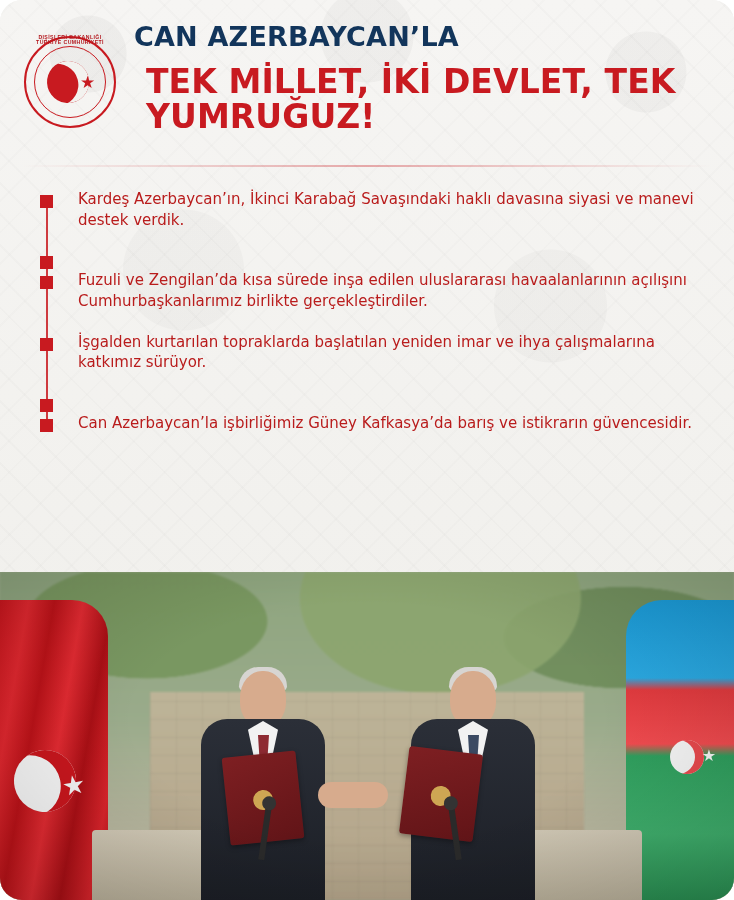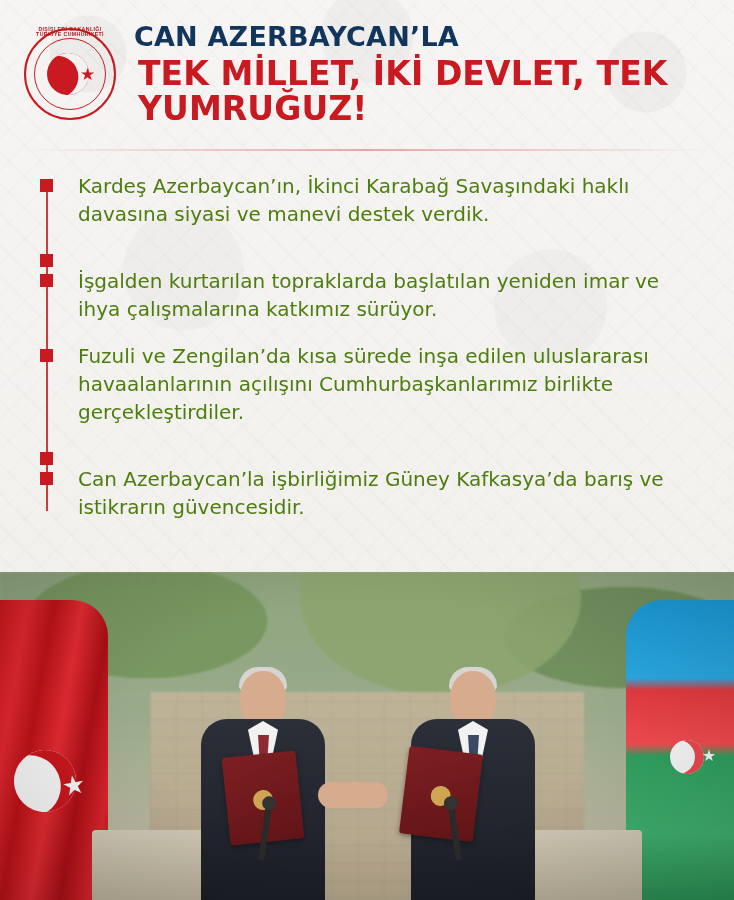--- a/index.html
+++ b/index.html
@@ -9,20 +9,21 @@
   }
   body {
     font-family: "Liberation Sans", sans-serif;
   }
   .poster {
     position: relative;
     width: 734px;
     height: 900px;
     overflow: hidden;
     background: #f3f2ef;
+    border-radius: 22px;
   }
   
   .bg-pattern {
     position: absolute;
     inset: 0;
     background:
       radial-gradient(circle at 12% 6%, rgba(0,0,0,0.035) 0 38px, transparent 39px),
       radial-gradient(circle at 50% 4%, rgba(0,0,0,0.03) 0 46px, transparent 47px),
       radial-gradient(circle at 88% 8%, rgba(0,0,0,0.03) 0 40px, transparent 41px),
       radial-gradient(circle at 25% 30%, rgba(0,0,0,0.022) 0 60px, transparent 61px),
@@ -122,21 +123,21 @@
     line-height: 1.1;
     margin: 0 0 4px 0;
     font-family: "DejaVu Sans", sans-serif;
   }
   .title-2 {
     font-size: 33px;
     font-weight: bold;
     color: #c81a20;
     letter-spacing: 0.1px;
     line-height: 1.08;
-    margin: 4px;
+    margin: 12px;
     font-family: "DejaVu Sans", sans-serif;
   }
 
   .header-rule {
     position: relative;
     height: 2px;
     margin: 8px 22px 0 22px;
     background: linear-gradient(90deg, rgba(200,26,32,0.0), rgba(200,26,32,0.35), rgba(200,26,32,0.0));
   }
 
@@ -168,23 +169,23 @@
   .bullet-marker {
     position: absolute;
     left: 6px;
     top: 6px;
     width: 13px;
     height: 13px;
     background: #c81a20;
   }
   .bullet-text {
     margin: 0;
-    font-size: 20px;
+    font-size: 15px;
     line-height: 1.38;
-    color: #4d7c0f;
+    color: #b91c1c;
     font-family: "DejaVu Sans", sans-serif;
   }
 
   
   .photo {
     position: absolute;
     left: 0;
     right: 0;
     bottom: 0;
     height: 328px;
@@ -447,25 +448,25 @@
     <ul class="bullet-list">
       <li class="bullet-item">
         <span class="bullet-marker"></span>
         <p class="bullet-text">Kardeş Azerbaycan’ın, İkinci Karabağ Savaşındaki haklı davasına siyasi ve manevi destek verdik.</p>
       </li>
       <li class="bullet-item">
         <span class="bullet-marker"></span>
       </li>
       <li class="bullet-item">
         <span class="bullet-marker"></span>
-        <p class="bullet-text">İşgalden kurtarılan topraklarda başlatılan yeniden imar ve ihya çalışmalarına katkımız sürüyor.</p>
+        <p class="bullet-text">Fuzuli ve Zengilan’da kısa sürede inşa edilen uluslararası havaalanlarının açılışını Cumhurbaşkanlarımız birlikte gerçekleştirdiler.</p>
       </li>
       <li class="bullet-item">
         <span class="bullet-marker"></span>
-        <p class="bullet-text">Fuzuli ve Zengilan’da kısa sürede inşa edilen uluslararası havaalanlarının açılışını Cumhurbaşkanlarımız birlikte gerçekleştirdiler.</p>
+        <p class="bullet-text">İşgalden kurtarılan topraklarda başlatılan yeniden imar ve ihya çalışmalarına katkımız sürüyor.</p>
       </li>
       <li class="bullet-item">
         <span class="bullet-marker"></span>
       </li>
       <li class="bullet-item">
         <span class="bullet-marker"></span>
         <p class="bullet-text">Can Azerbaycan’la işbirliğimiz Güney Kafkasya’da barış ve istikrarın güvencesidir.</p>
       </li>
     </ul>
   </div>

